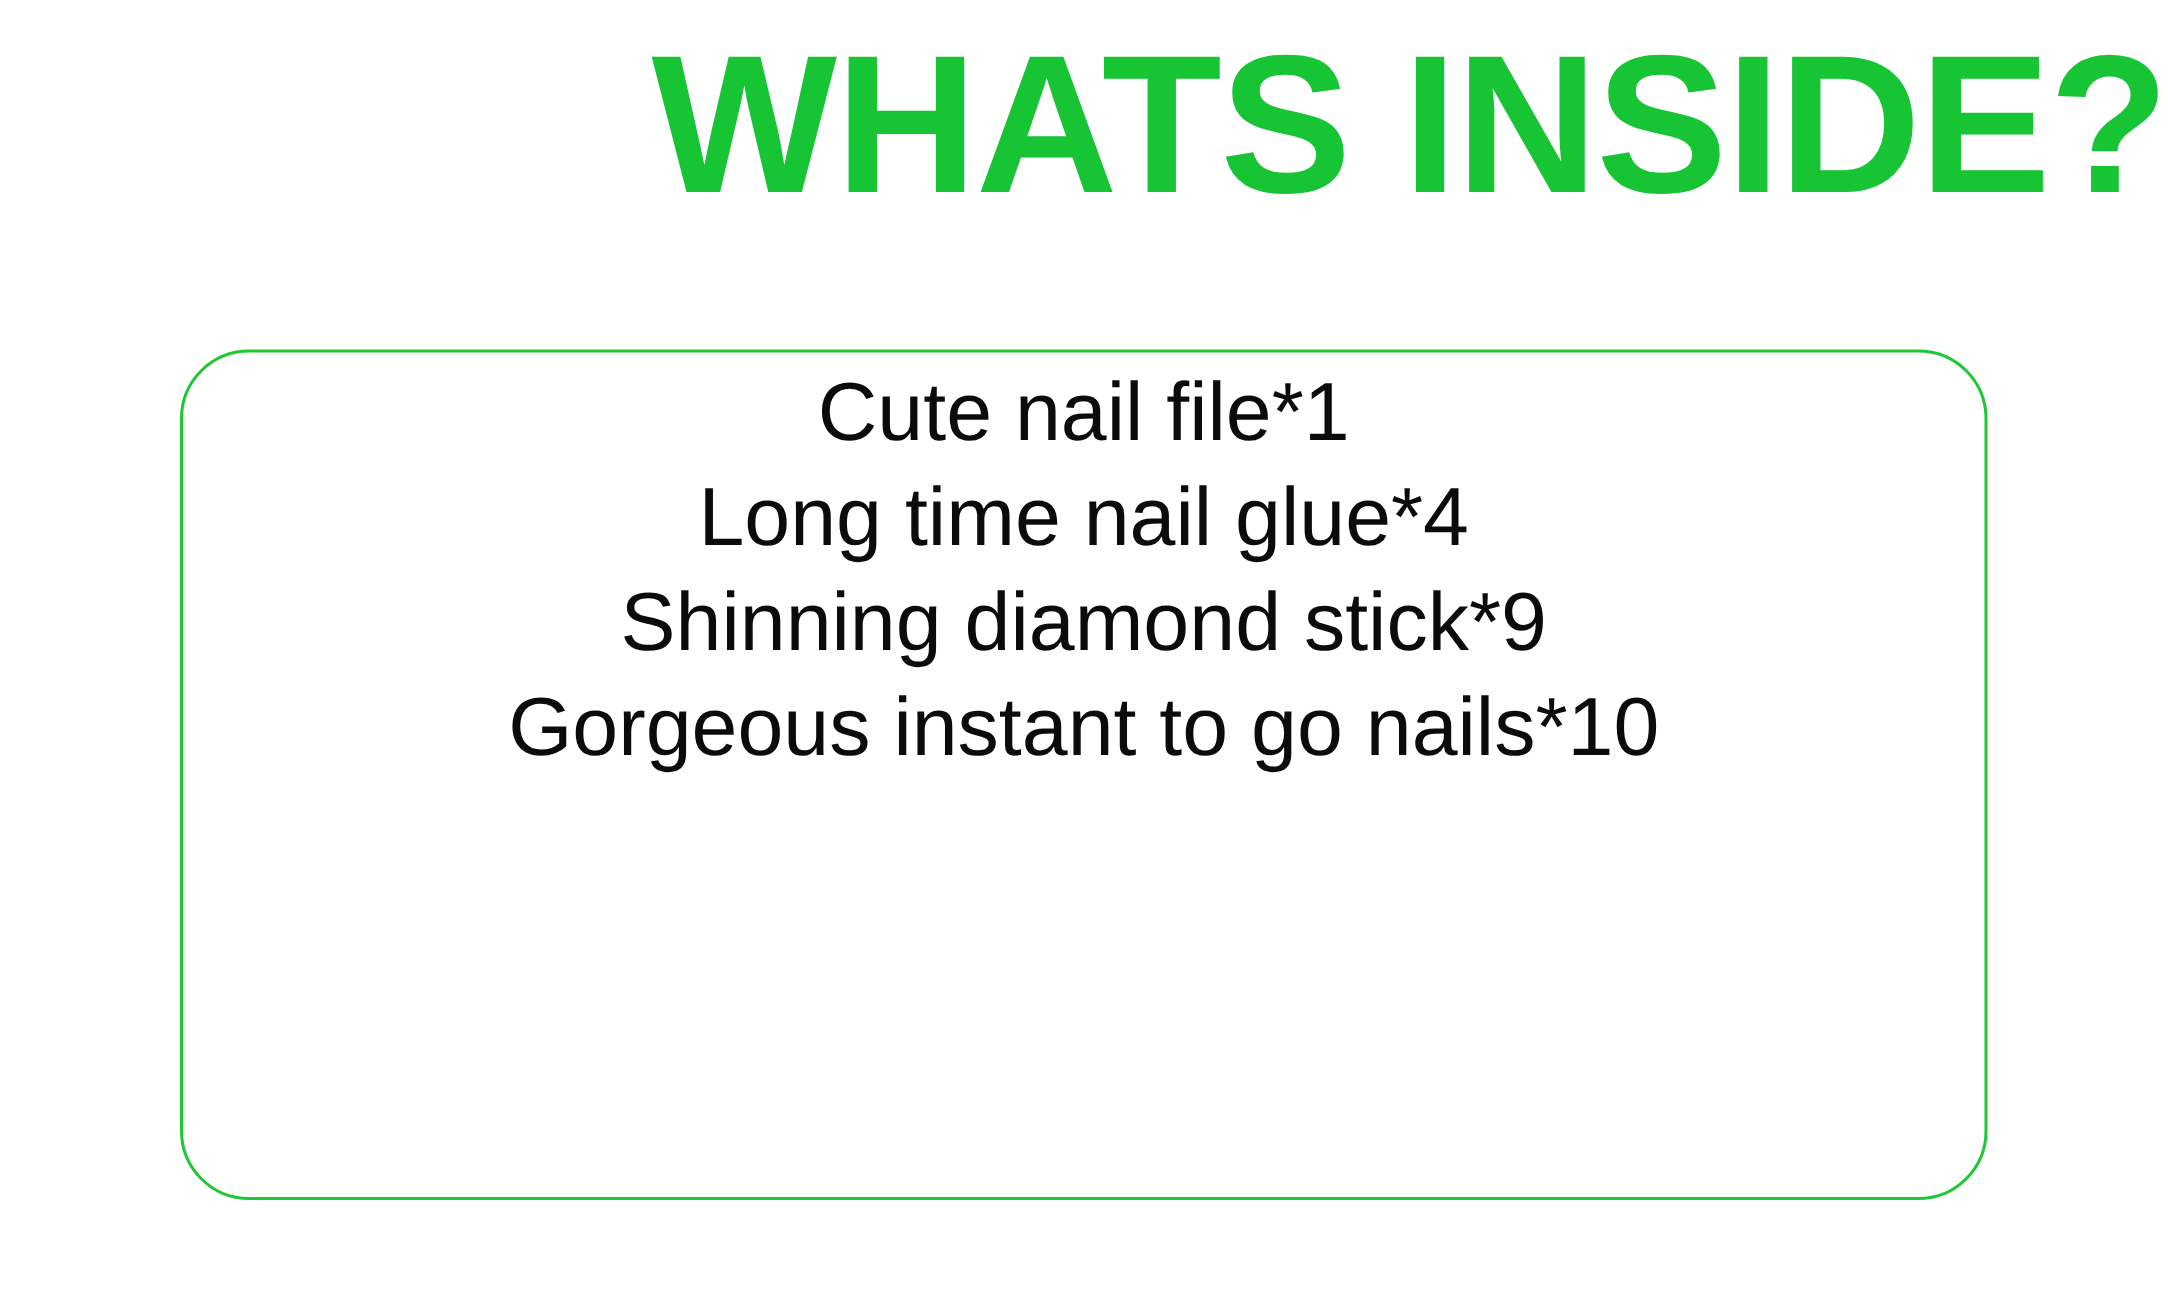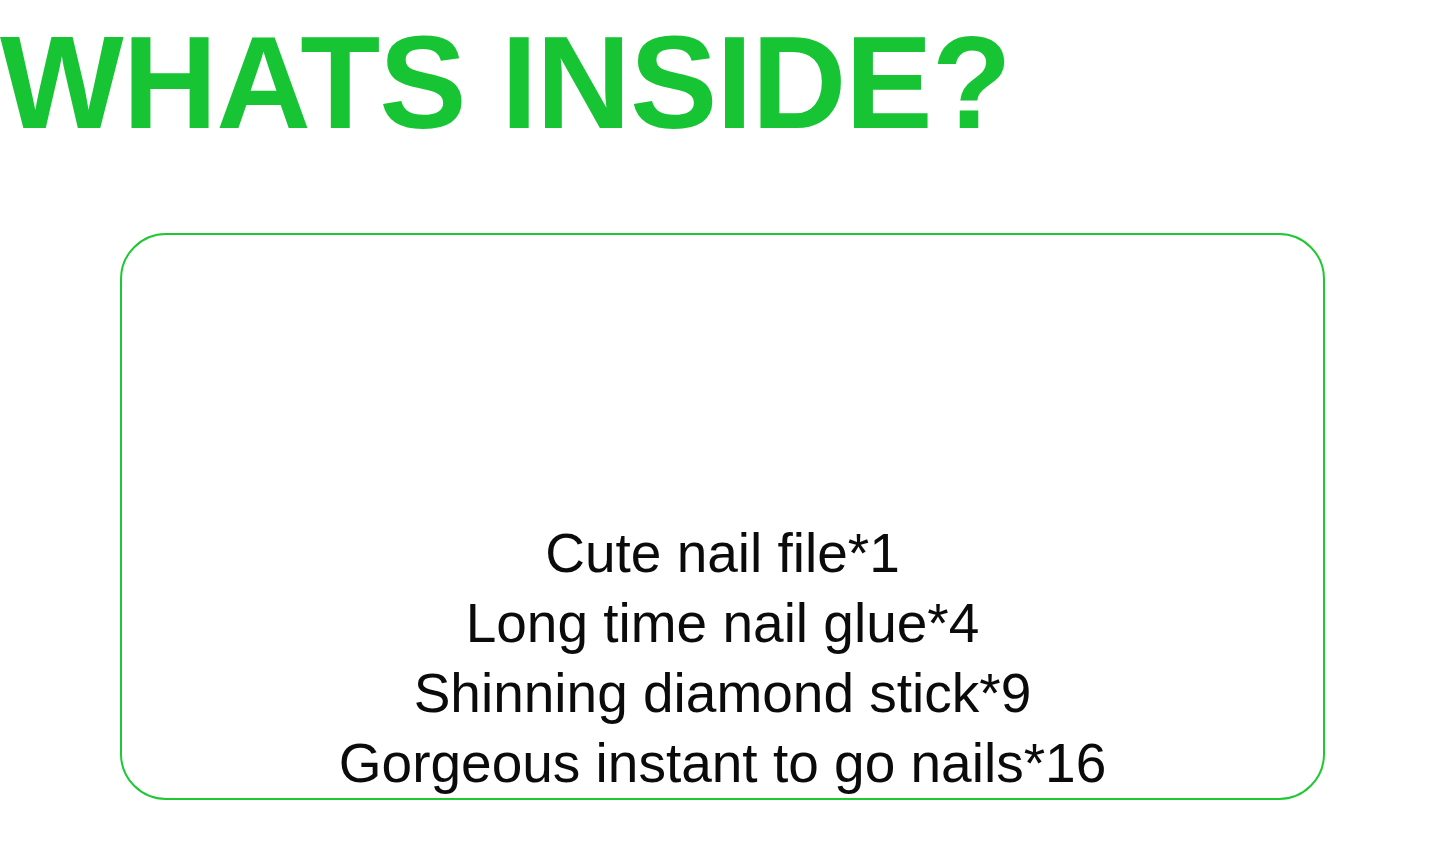--- a/index.html
+++ b/index.html
@@ -16,21 +16,21 @@
     width: 1445px;
     height: 861px;
     background: #ffffff;
     overflow: hidden;
   }
   .page-title {
     position: absolute;
     left: 0;
     top: 8px;
     width: 1445px;
-    text-align: left;
+    text-align: right;
     font-family: "Liberation Sans", sans-serif;
     font-weight: 700;
     font-size: 131px;
     line-height: 150px;
     letter-spacing: -1px;
     color: #16c434;
     white-space: nowrap;
   }
   .contents-box {
     position: absolute;
@@ -45,21 +45,21 @@
   }
   .contents-list {
     position: absolute;
     left: 0;
     top: 0;
     width: 100%;
     height: 100%;
     display: flex;
     flex-direction: column;
     align-items: center;
-    justify-content: flex-end;
+    justify-content: flex-start;
     padding-top: 4px;
     box-sizing: border-box;
     border-radius: 12px;
   }
   .content-line {
     font-family: "Liberation Sans", sans-serif;
     font-weight: 400;
     font-size: 55px;
     line-height: 70px;
     color: #0b0b0b;
@@ -73,17 +73,17 @@
 
 <div class="canvas">
 
   <div class="page-title">WHATS INSIDE?</div>
 
   <div class="contents-box">
     <div class="contents-list">
       <div class="content-line">Cute nail file*1</div>
       <div class="content-line">Long time nail glue*4</div>
       <div class="content-line">Shinning diamond stick*9</div>
-      <div class="content-line">Gorgeous instant to go nails*16</div>
+      <div class="content-line">Gorgeous instant to go nails*10</div>
     </div>
   </div>
 
 </div>
 
 </body></html>

